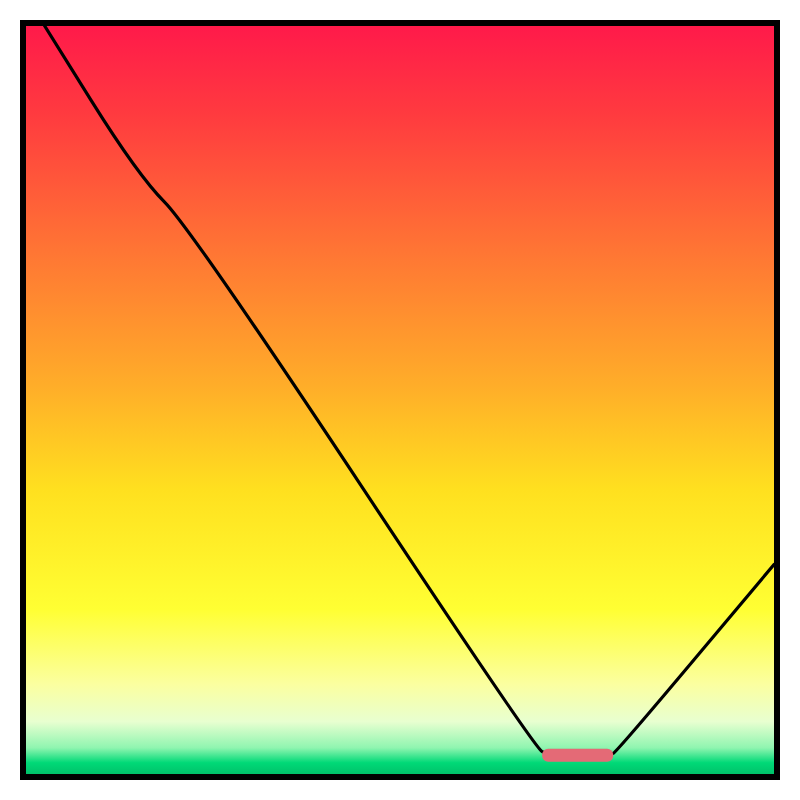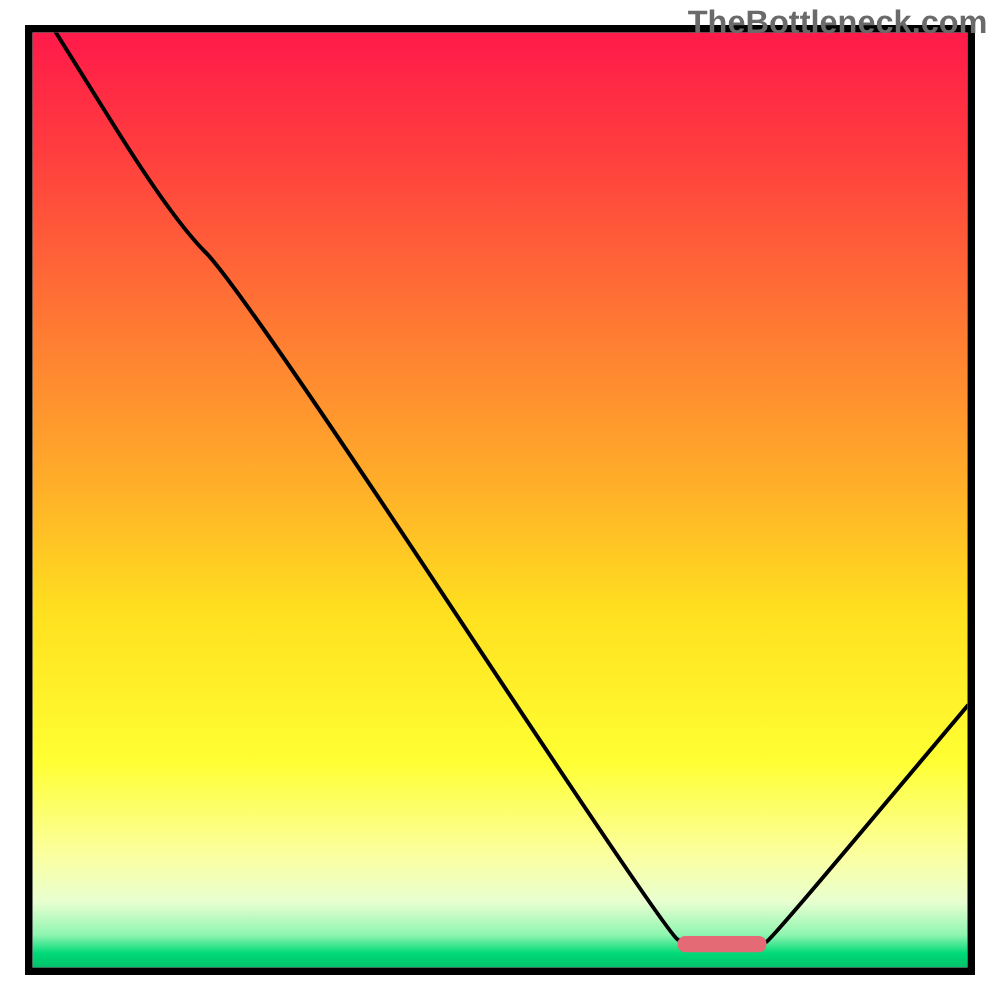--- a/index.html
+++ b/index.html
@@ -27,21 +27,20 @@
     letter-spacing: 0px;
   }
   svg {
     display: block;
   }
 </style>
 </head>
 <body>
 
 <div class="chart-container">
-  <div class="watermark">TheBottleneck.com</div>
   <svg id="chart-svg" width="800" height="800" viewBox="0 0 800 800">
     <defs>
       <linearGradient id="bgGrad" x1="0" y1="0" x2="0" y2="1">
           <stop offset="0%" stop-color="#ff1a4a"></stop>
           <stop offset="12%" stop-color="#ff3b3f"></stop>
           <stop offset="30%" stop-color="#ff7534"></stop>
           <stop offset="48%" stop-color="#ffad29"></stop>
           <stop offset="62%" stop-color="#ffe01f"></stop>
           <stop offset="78%" stop-color="#ffff33"></stop>
           <stop offset="88%" stop-color="#fbffa0"></stop>

